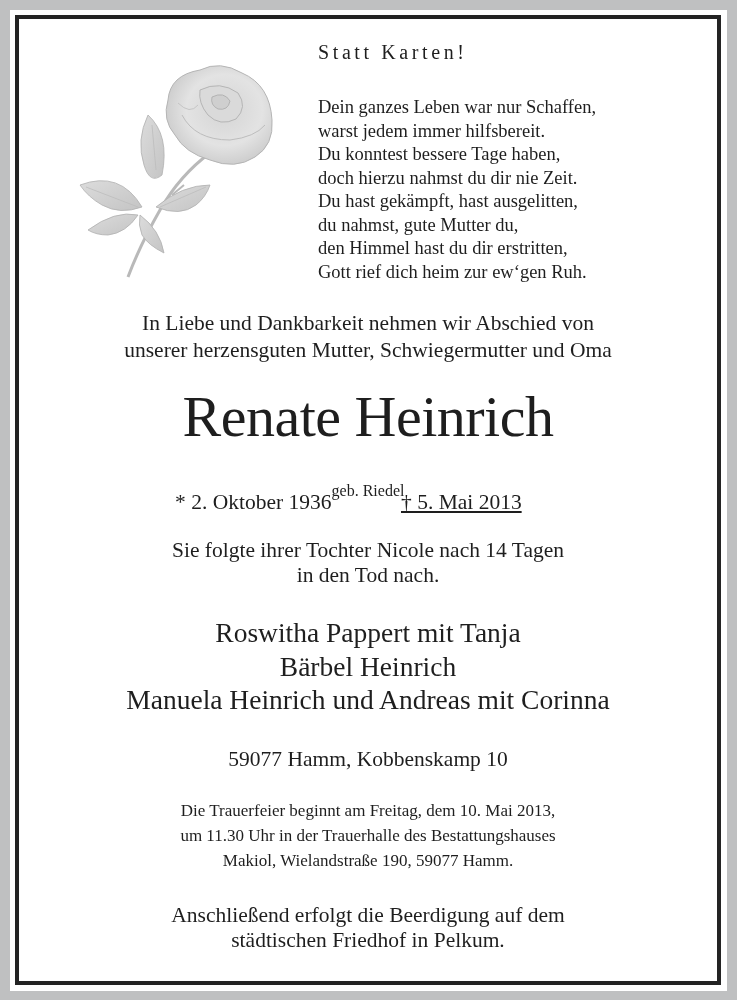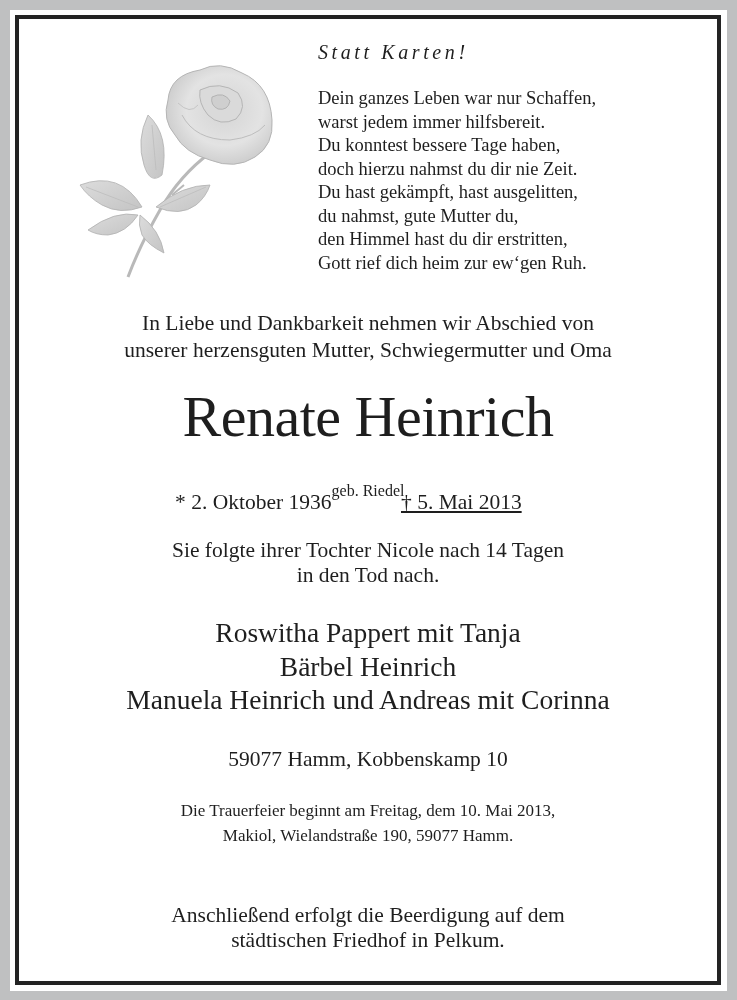--- a/index.html
+++ b/index.html
@@ -31,23 +31,22 @@
   }
   .head-block {
     position: absolute;
     left: 302px; top: 40px;
     width: 400px;
   }
   .statt {
     font-size: 20px;
     letter-spacing: 3.6px;
     line-height: 24px;
-    margin: 0 0 23px 16px;
+    margin: 0 0 32px 16px;
     white-space: nowrap;
-    font-style: italic;
   }
   .poem {
     font-size: 18.5px;
     line-height: 23.5px;
     margin-left: 16px;
     white-space: nowrap;
   }
   .center {
     position: absolute;
     left: 19px; width: 698px;
@@ -141,19 +140,20 @@
 <div class="center family">
   <span class="line">Roswitha Pappert mit Tanja</span>
   <span class="line">Bärbel Heinrich</span>
   <span class="line">Manuela Heinrich und Andreas mit Corinna</span>
 </div>
 
 <div class="center address">59077 Hamm, Kobbenskamp 10</div>
 
 <div class="center service">
   <span class="line">Die Trauerfeier beginnt am Freitag, dem 10. Mai 2013,</span>
+  <span class="line">um 11.30 Uhr in der Trauerhalle des Bestattungshauses</span>
   <span class="line">Makiol, Wielandstraße 190, 59077 Hamm.</span>
 </div>
 
 <div class="center burial">
   <span class="line">Anschließend erfolgt die Beerdigung auf dem</span>
   <span class="line">städtischen Friedhof in Pelkum.</span>
 </div>
 
 </body></html>

